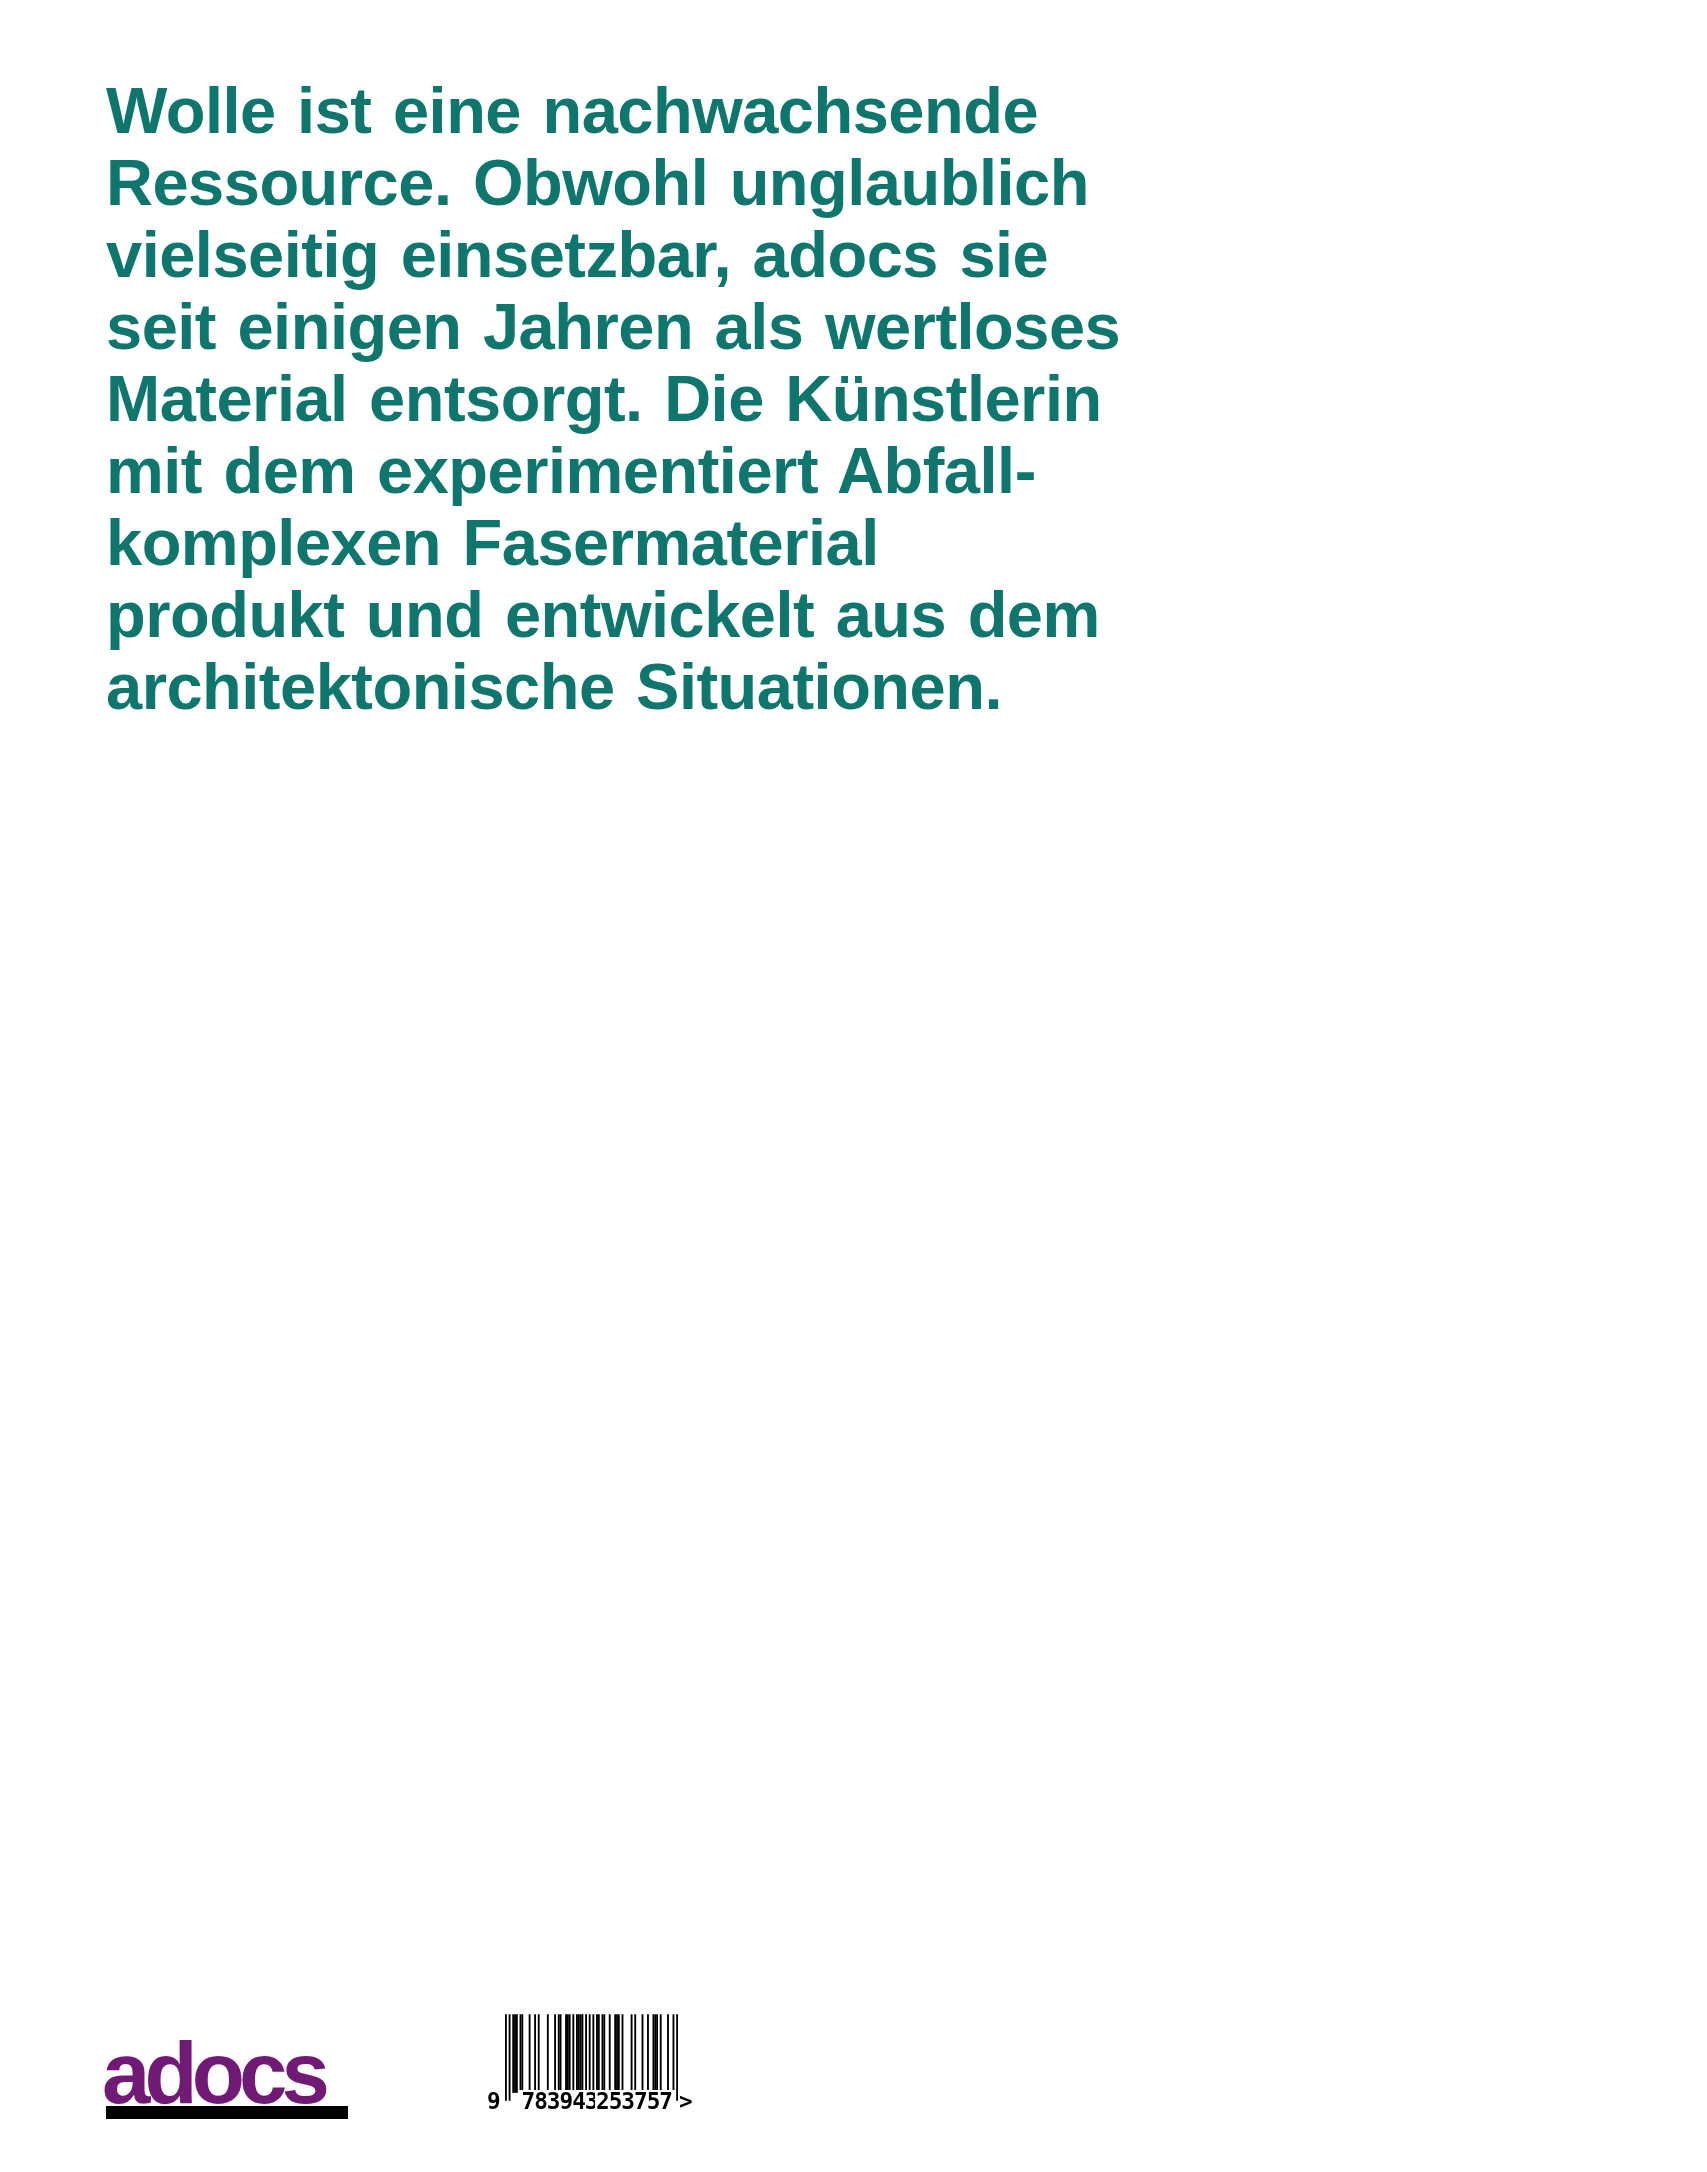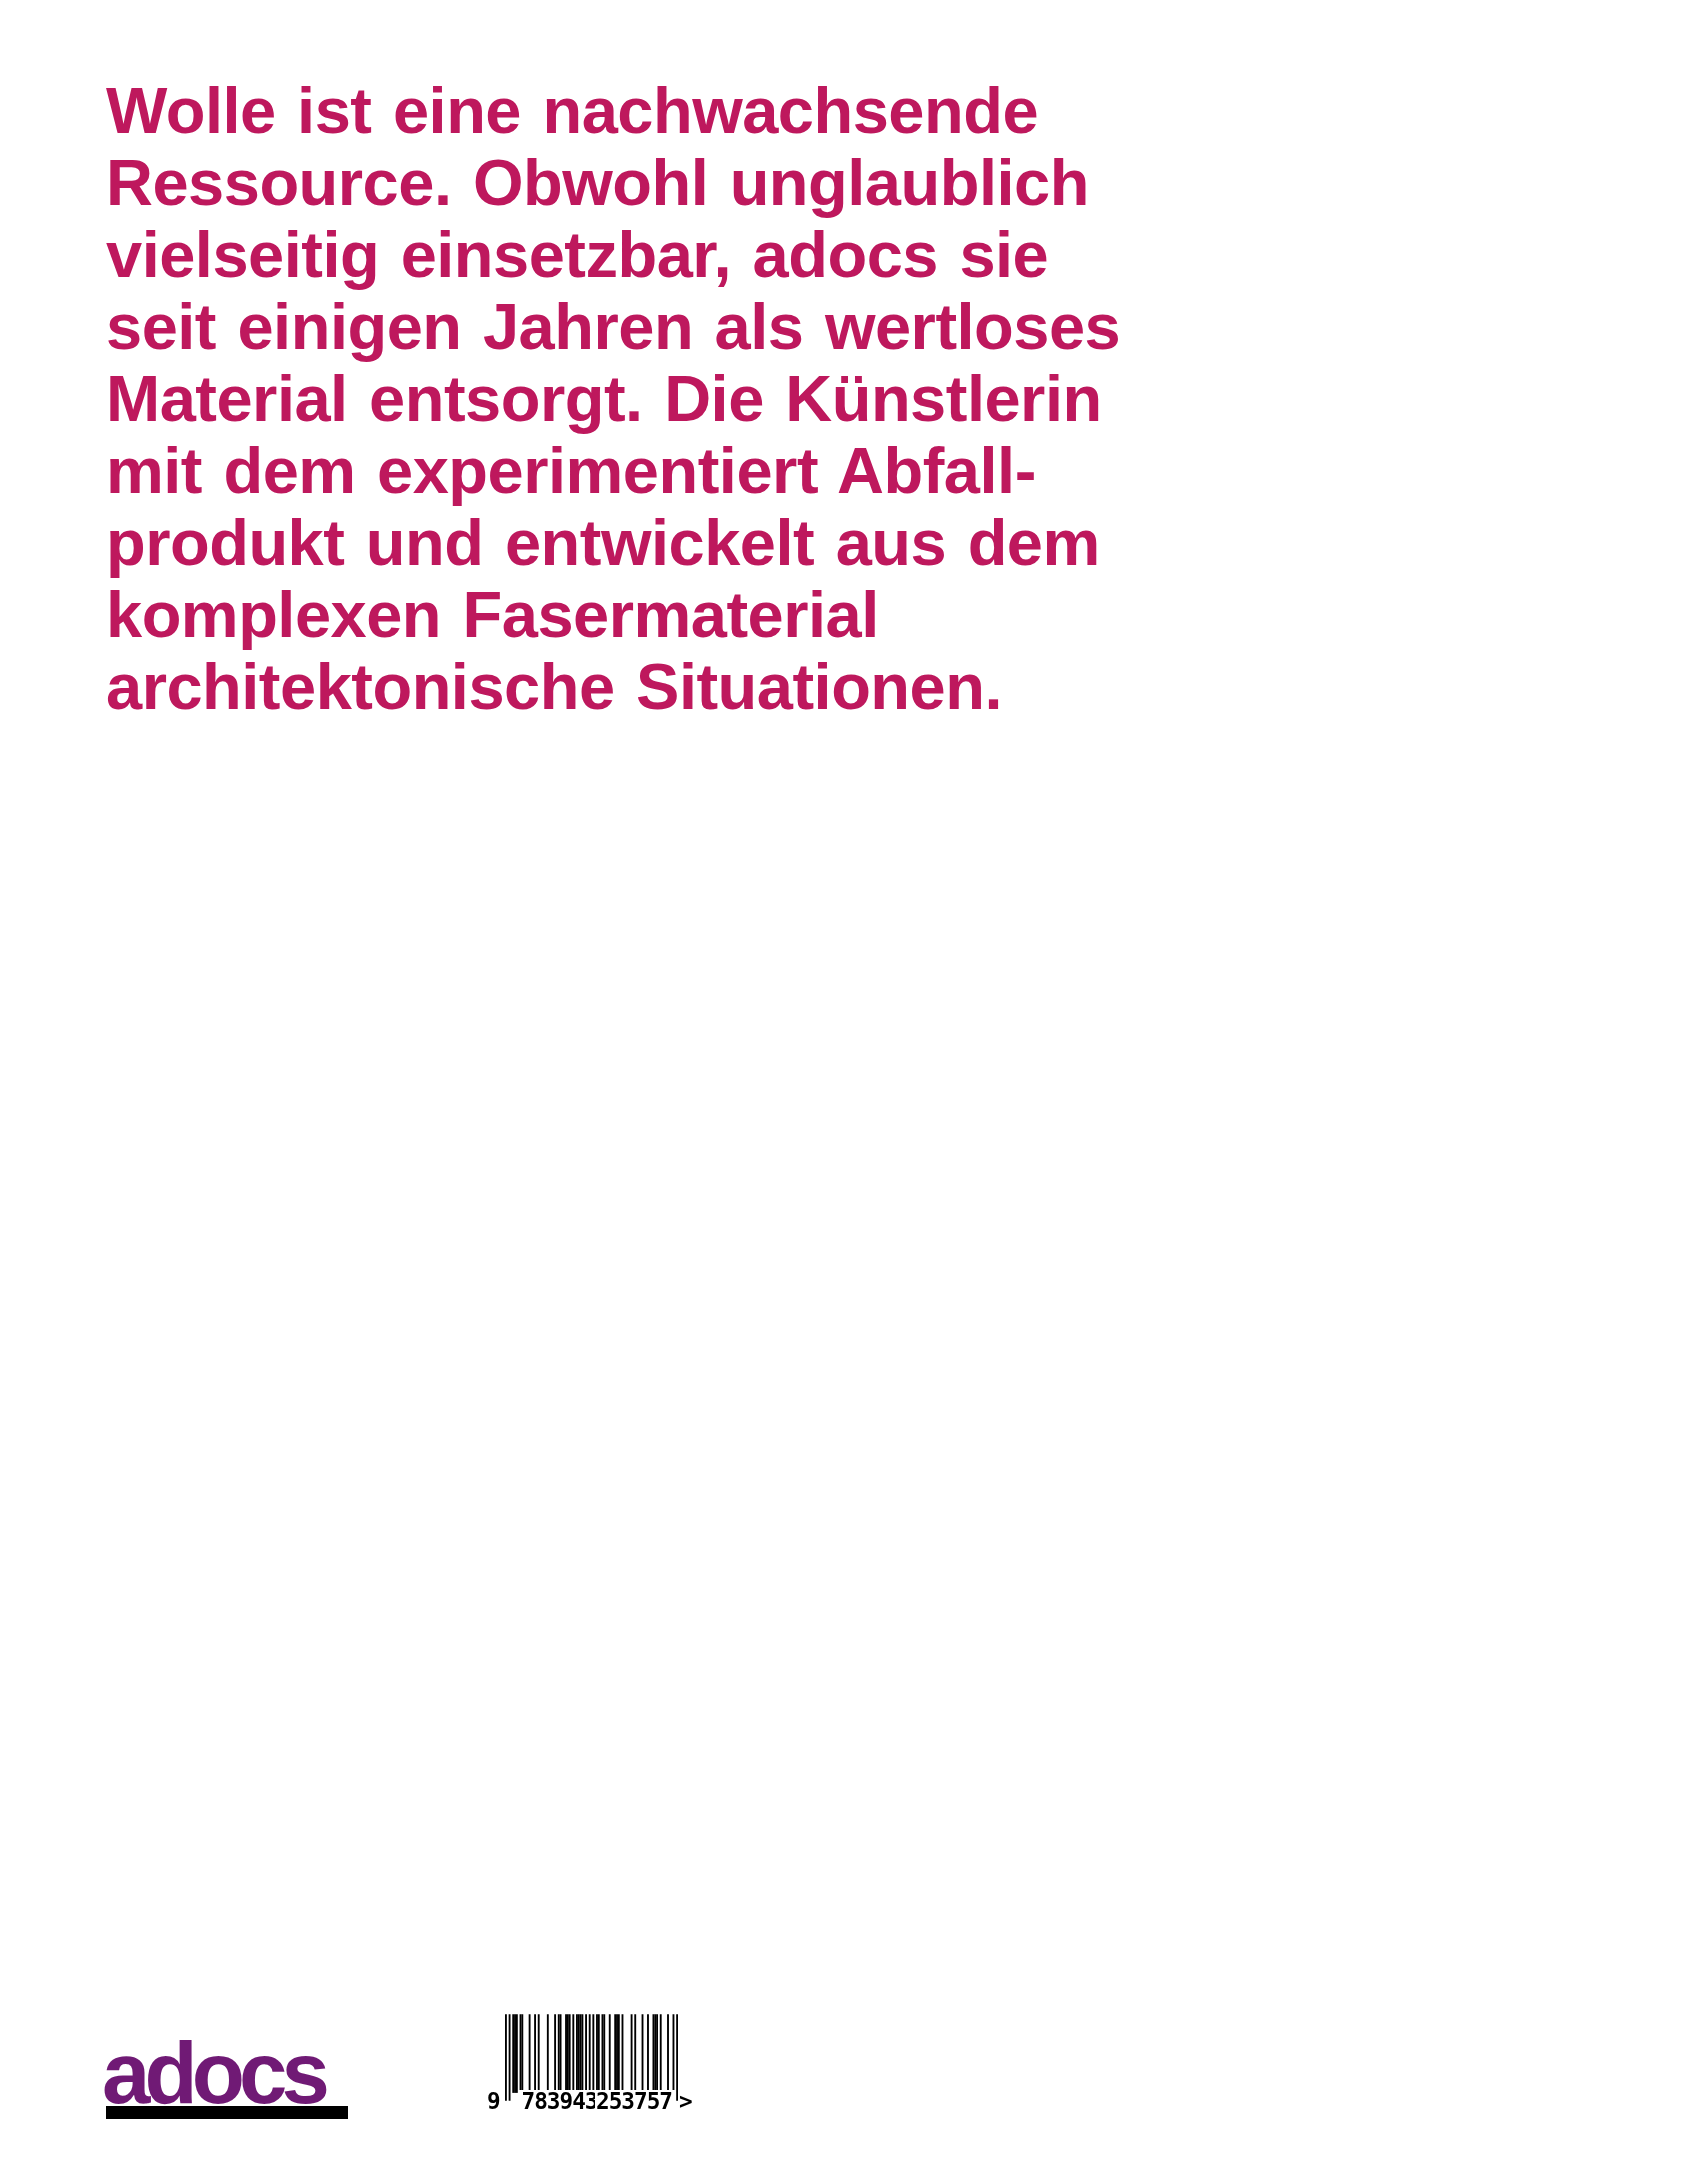--- a/index.html
+++ b/index.html
@@ -10,21 +10,21 @@
     background:#ffffff;
     overflow:hidden;
     font-family:"Liberation Sans", sans-serif;
   }
   
   .blurb{
     position:absolute;
     left:106px;
     top:75px;
     width:1241px;
-    color:#be185d;
+    color:#0f766e;
     font-weight:bold;
     font-size:65px;
     line-height:72px;
     letter-spacing:-0.5px;
     word-spacing:3.9px;
   }
   .blurb-line{white-space:nowrap;}
   
   .publisher{
     position:absolute;
@@ -78,22 +78,22 @@
 
 <div class="page">
 
   <div class="blurb">
       <div class="blurb-line">Wolle ist eine nachwachsende</div>
       <div class="blurb-line">Ressource. Obwohl unglaublich</div>
       <div class="blurb-line">vielseitig einsetzbar, adocs sie</div>
       <div class="blurb-line">seit einigen Jahren als wertloses</div>
       <div class="blurb-line">Material entsorgt. Die Künstlerin</div>
       <div class="blurb-line">mit dem experimentiert Abfall-</div>
+      <div class="blurb-line">komplexen Fasermaterial</div>
       <div class="blurb-line">produkt und entwickelt aus dem</div>
-      <div class="blurb-line">komplexen Fasermaterial</div>
       <div class="blurb-line">architektonische Situationen.</div>
     </div>
 
   <div class="publisher">
     <span class="logo-text">adocs</span>
     <div class="logo-underline"></div>
   </div>
 
   <div class="barcode">
     <svg width="173" height="87" viewBox="0 0 176 88" id="bc-svg">

